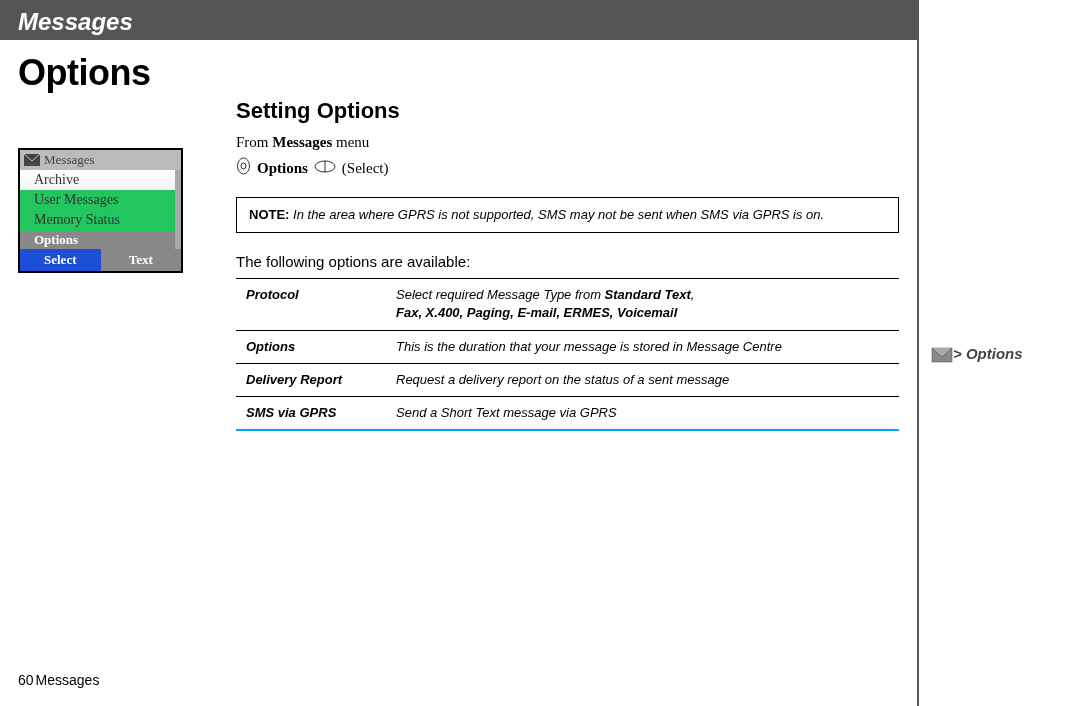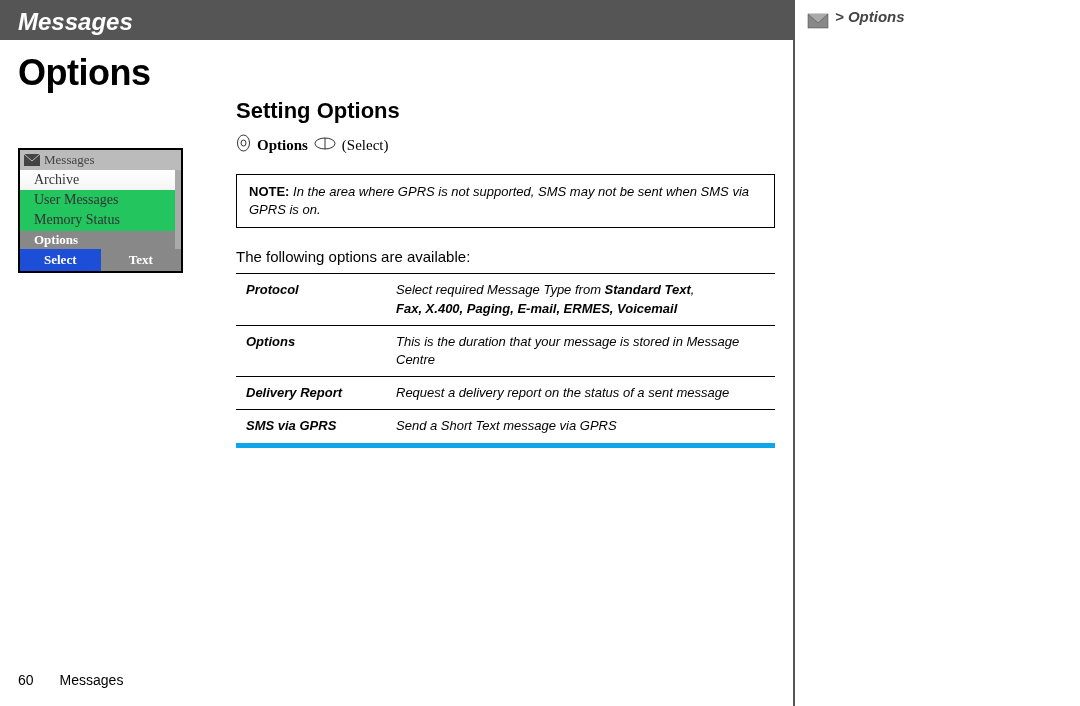--- a/index.html
+++ b/index.html
@@ -18,21 +18,21 @@
       overflow: hidden;
     }
     
     .page-container {
       display: flex;
       width: 100%;
       height: 100%;
     }
     
     .main-content {
-      width: 795px;
+      width: 919px;
       height: 100%;
       position: relative;
       border-right: 2px solid #555;
     }
     
     .top-banner {
       background: #555;
       color: #fff;
       padding: 8px 18px 6px;
       height: 40px;
@@ -199,21 +199,21 @@
     .options-table {
       width: 100%;
       border-collapse: collapse;
     }
     
     .options-table tr {
       border-top: 1px solid #000;
     }
     
     .options-table tr:last-child {
-      border-bottom: 5px solid #0ea5e9;
+      border-bottom: 2px solid #0ea5e9;
     }
     
     .options-table td {
       padding: 7px 10px;
       font-size: 13px;
       font-style: italic;
       vertical-align: top;
       line-height: 1.4;
     }
     
@@ -227,29 +227,28 @@
     }
     
     .page-footer {
       position: absolute;
       bottom: 18px;
       left: 18px;
       font-size: 14px;
     }
     
     .page-footer .pagenum {
-      margin-right: 26px;
+      margin-right: 2px;
     }
     
     .sidebar {
       flex: 1;
       padding: 8px 12px;
       display: flex;
-      align-items: flex-start;
-      gap: 6px;
+      align-items: center;
     }
     
     .sidebar .side-icon {
       width: 22px;
       height: 18px;
       margin-top: 4px;
     }
     
     .sidebar-text {
       font-style: italic;
@@ -292,20 +291,23 @@
           <div class="phone-softkeys">
             <div class="phone-softkey phone-softkey-sel">Select</div>
             <div class="phone-softkey">Text</div>
           </div>
         </div>
       </div>
 
       <div class="right-column">
         <h2 class="section-heading">Setting Options</h2>
 
+        <p class="from-line">
+          <span>From </span><span class="bold">Messages</span><span> menu</span>
+        </p>
 
         <p class="nav-line">
           <span class="nav-icon-circle">
             <svg width="15" height="18" viewBox="0 0 15 18">
                 <ellipse cx="7.5" cy="9" rx="6" ry="8" fill="none" stroke="#000" stroke-width="0.8"></ellipse>
                 <ellipse cx="7.5" cy="9" rx="2.5" ry="3" fill="none" stroke="#000" stroke-width="0.8"></ellipse>
               </svg>
           </span>
           <span class="bold">Options</span>
           <span class="nav-icon-circle">

